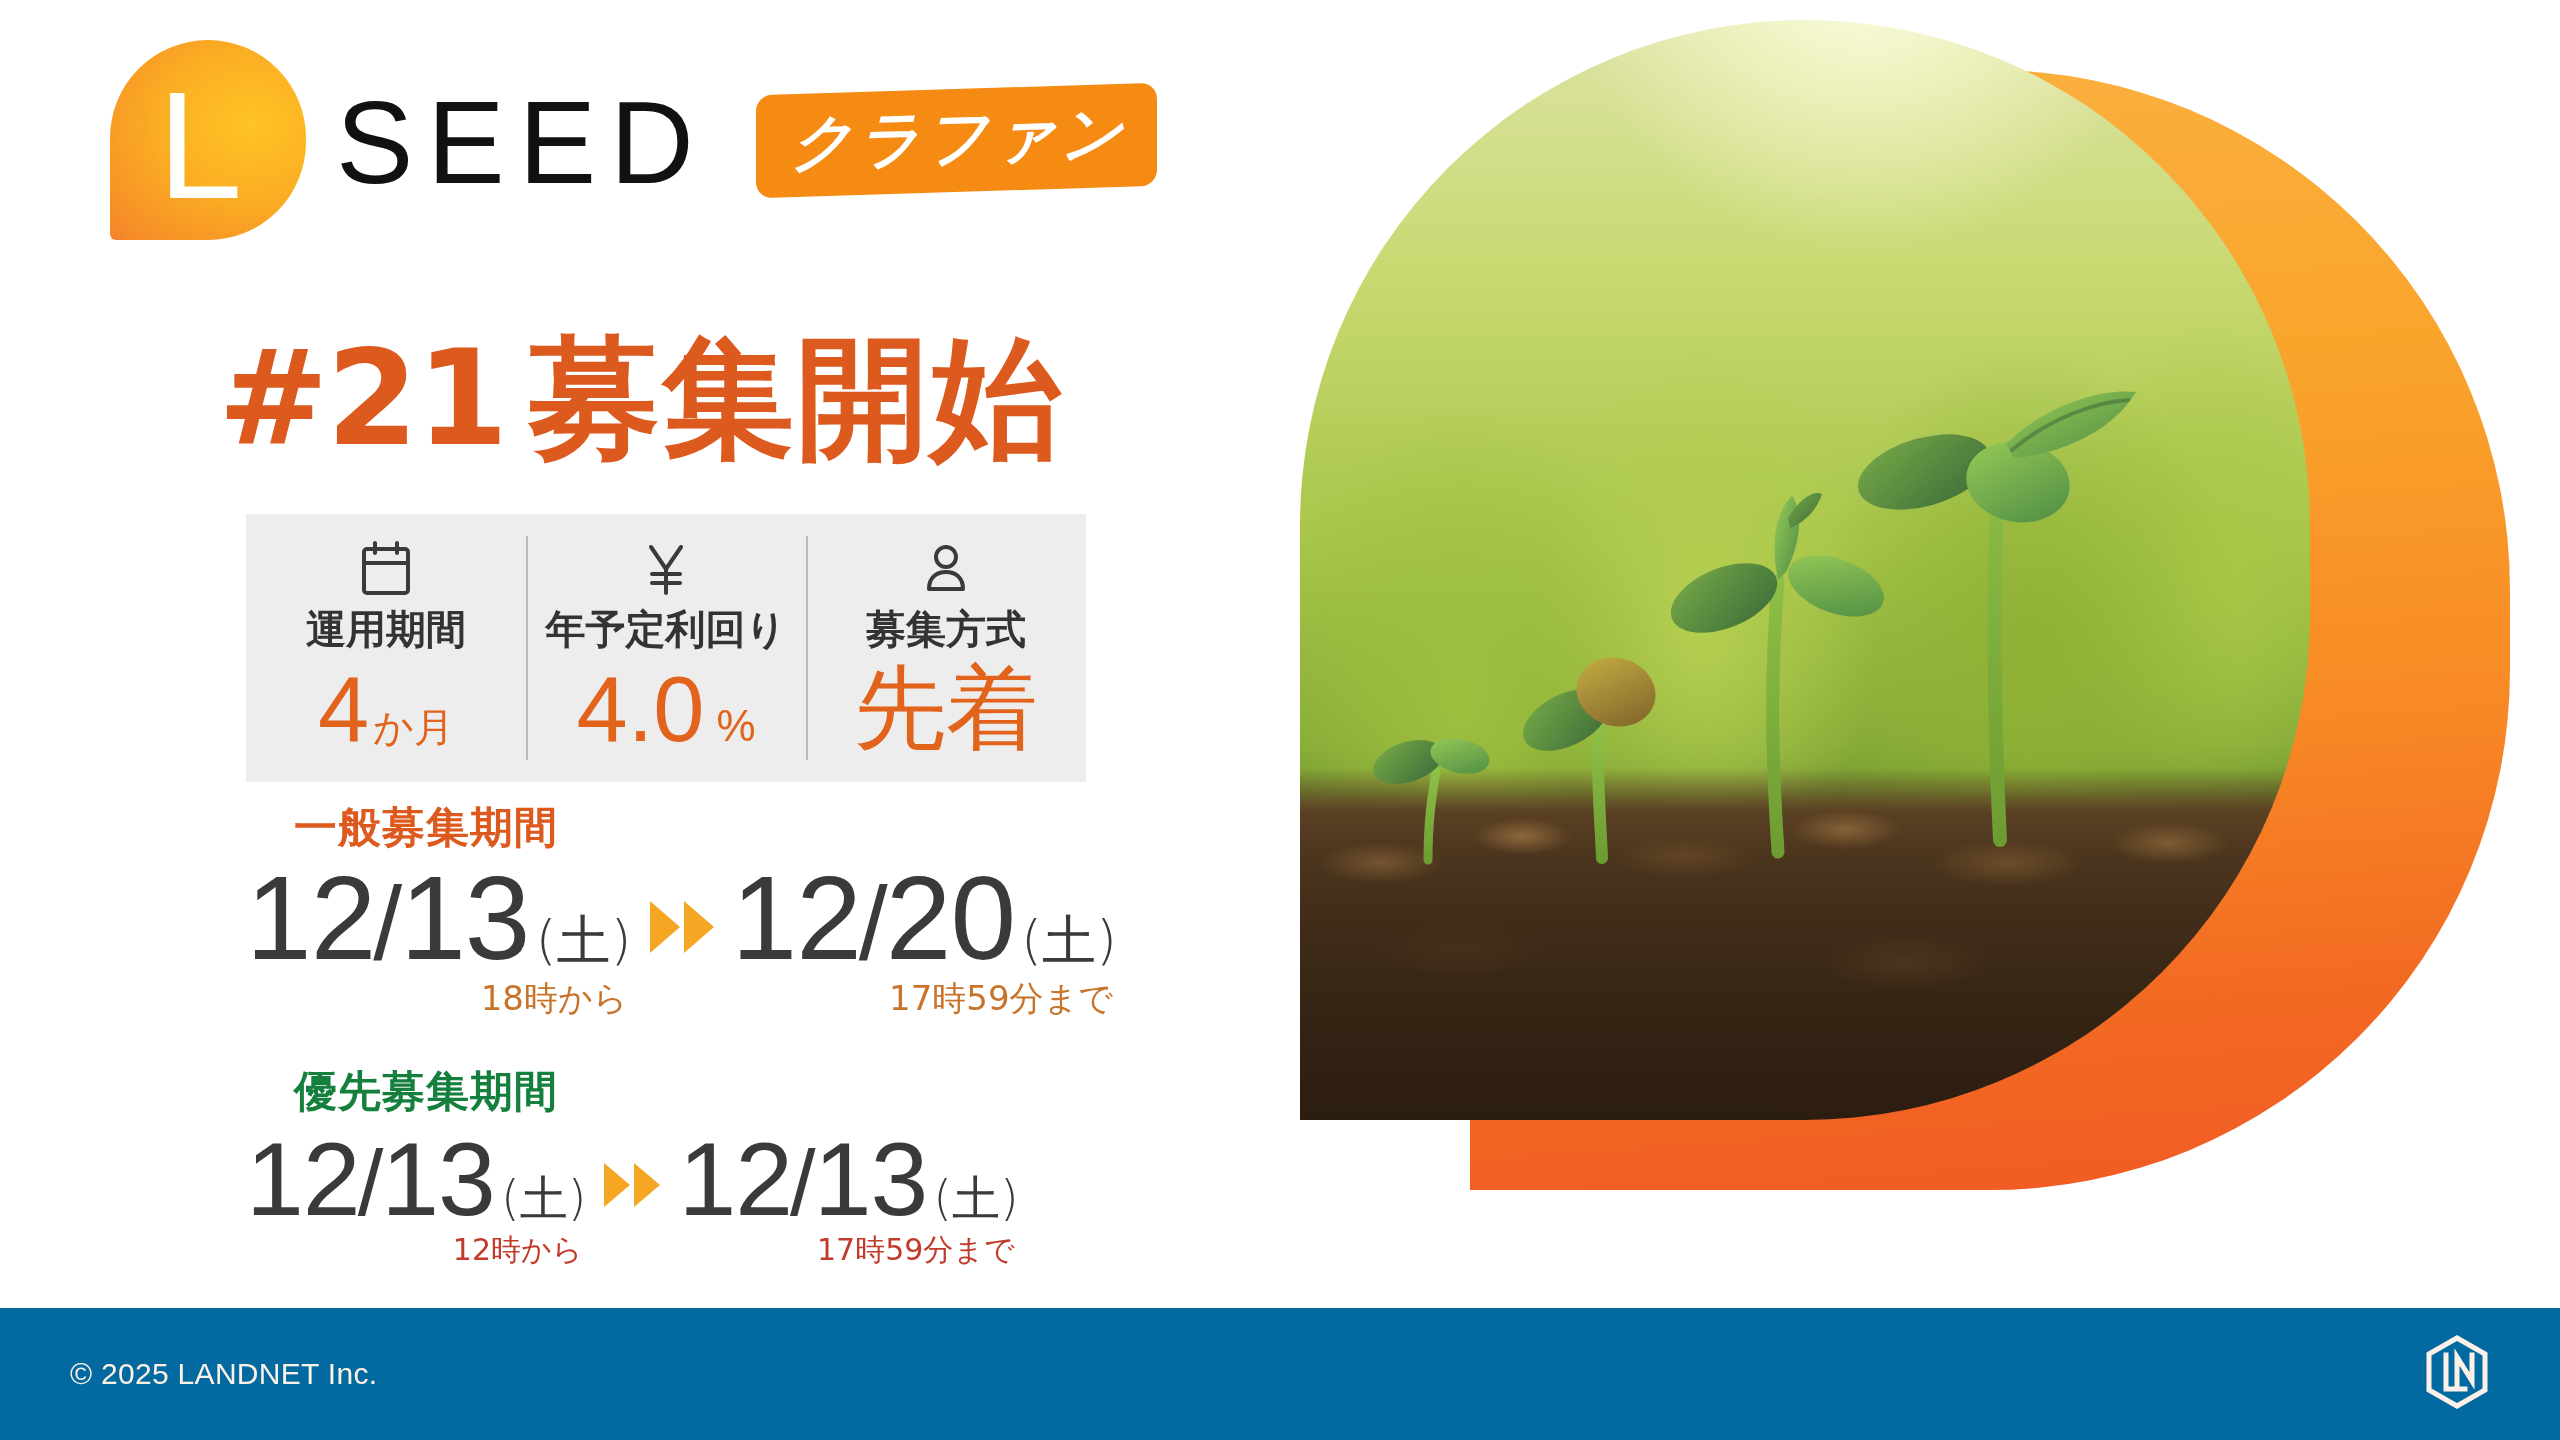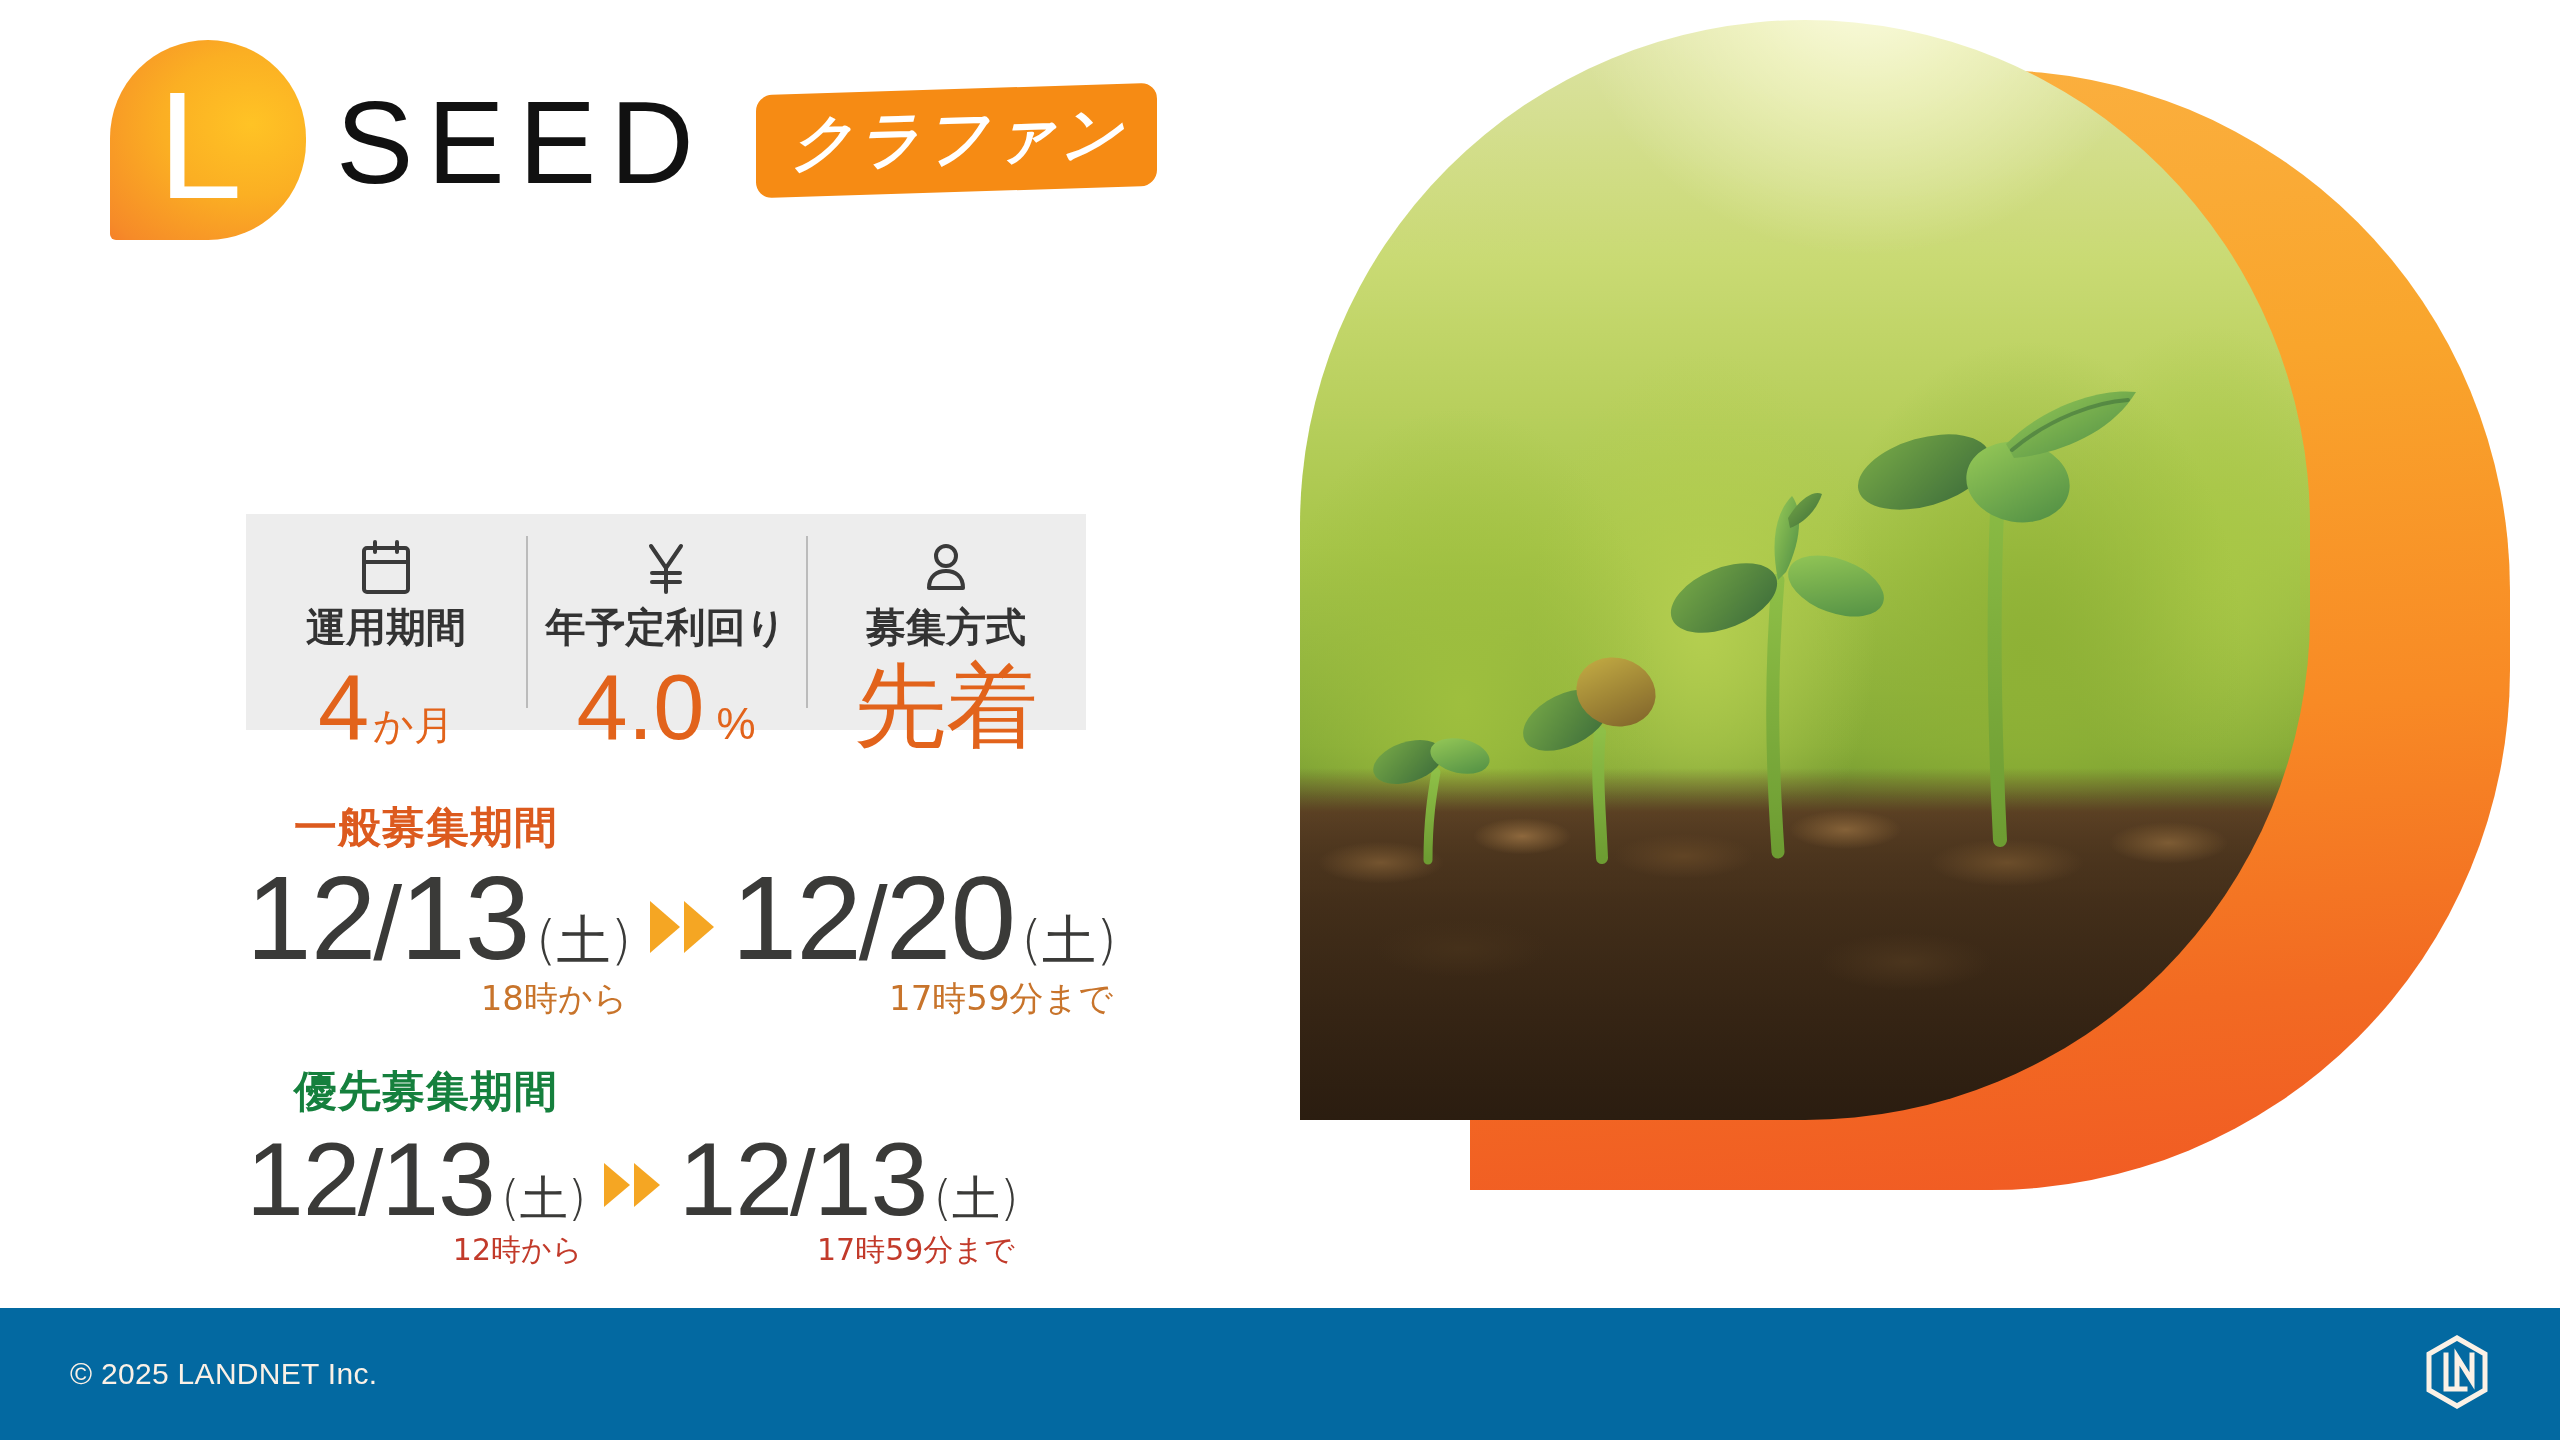--- a/index.html
+++ b/index.html
@@ -83,21 +83,21 @@
     line-height: 1;
     white-space: nowrap;
     font-family: "DejaVu Sans", sans-serif;
   }
   #headline .hash-num { letter-spacing: -2px; margin-right: 22px; }
 
   
   #stats-panel {
     position: absolute;
     left: 246px; top: 514px;
-    width: 840px; height: 216px;
+    width: 840px; height: 268px;
     background: #EDEDED;
     display: flex;
     align-items: stretch;
   }
   .stat-cell {
     flex: 1 1 0;
     display: flex;
     flex-direction: column;
     align-items: center;
     justify-content: flex-start;
@@ -341,20 +341,23 @@
 <div id="stage">
 
   <div id="logo-row">
     <div id="logo-mark">
       <span class="letter-l">L</span>
     </div>
     <div id="logo-word">SEED</div>
     <div id="crowdfunding-badge">クラファン</div>
   </div>
 
+  <div id="headline">
+    <span class="hash-num">#21</span><span>募集開始</span>
+  </div>
 
   <div id="stats-panel">
 
     <div class="stat-cell">
       <div class="stat-icon">
         <svg width="52" height="56" viewBox="0 0 52 56" fill="none">
           <rect x="4" y="8" width="44" height="44" rx="3" stroke="#3A3A3A" stroke-width="4"></rect>
           <line x1="4" y1="22" x2="48" y2="22" stroke="#3A3A3A" stroke-width="4"></line>
           <line x1="15" y1="2" x2="15" y2="12" stroke="#3A3A3A" stroke-width="4" stroke-linecap="round"></line>
           <line x1="37" y1="2" x2="37" y2="12" stroke="#3A3A3A" stroke-width="4" stroke-linecap="round"></line>

